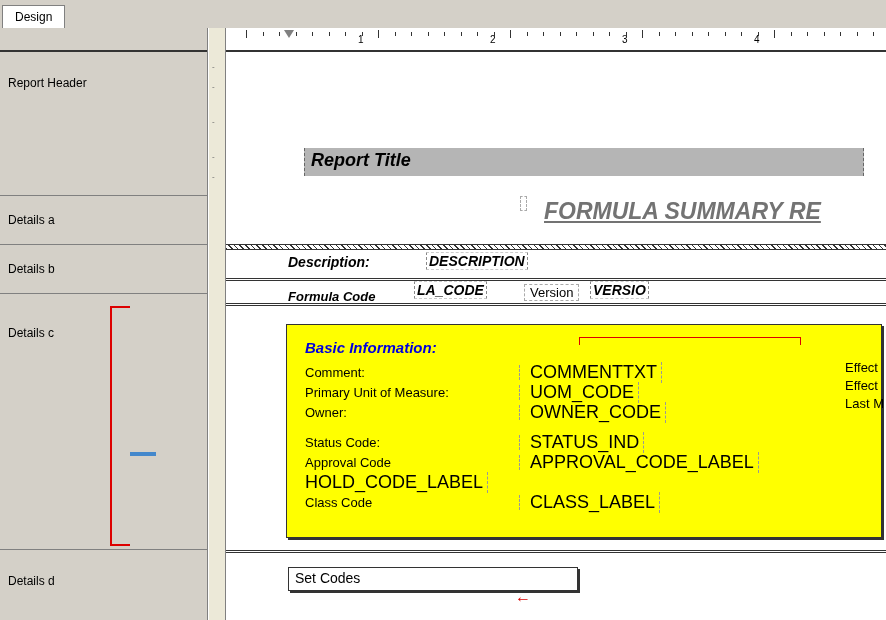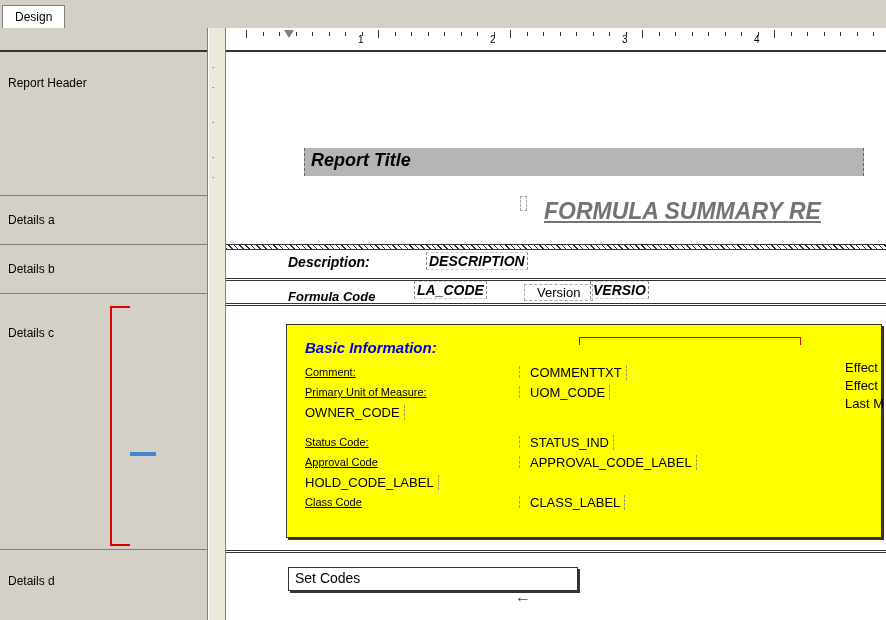--- a/index.html
+++ b/index.html
@@ -38,22 +38,22 @@
     .field-val-plain { font-size: 13px; }
     
     .details-a-block { height: 28px; position: relative; }
     .details-b-block { height: 22px; position: relative; }
     .details-c-block { height: 244px; position: relative; }
     .details-d-block { height: 76px; position: relative; }
     
     .yellow-box { position: absolute; top: 18px; left: 60px; width: 596px; height: 214px; background: #ffff00; border: 1px solid #333; box-shadow: 2px 2px 0 #333; padding: 14px 18px 10px 18px; }
     .yellow-title { font-size: 15px; font-weight: bold; font-style: italic; color: #0000dd; margin-bottom: 6px; }
     .yellow-row { display: flex; height: 20px; align-items: center; }
-    .yellow-lbl { font-size: 11px; width: 215px; border-right: 1px dashed #999; margin-right: 10px; text-decoration: underline; }
-    .yellow-val { font-size: 13px; border-right: 1px dashed #999; padding-right: 4px; }
+    .yellow-lbl { font-size: 13px; width: 215px; border-right: 1px dashed #999; margin-right: 10px; }
+    .yellow-val { font-size: 18px; border-right: 1px dashed #999; padding-right: 4px; }
     .red-bracket-h { position: absolute; border: 1px solid #d00; }
     
     .right-labels { position: absolute; right: 2px; top: 54px; font-size: 13px; }
     .right-labels div { height: 18px; }
     
     .red-bracket-v { position: absolute; left: 110px; width: 20px; border-top: 2px solid #d00; border-bottom: 2px solid #d00; border-left: 2px solid #d00; }
     .blue-dash { position: absolute; left: 130px; width: 26px; height: 4px; background: #4488cc; }
     
     .setcodes-box { position: absolute; top: 14px; left: 62px; width: 290px; height: 24px; border: 1px solid #333; box-shadow: 2px 2px 0 #333; padding: 2px 6px; font-size: 14px; background: #fff; }
     .red-arrow { position: absolute; top: 20px; left: 226px; color: #d00; font-size: 16px; }
@@ -156,38 +156,39 @@
 
     <div class="details-a-block">
       <span class="field-label" style="top:4px;left:62px;text-align:center;">Description:</span>
       <span class="field-val" style="top:2px;left:200px;">DESCRIPTION</span>
     </div>
     <div style="height:3px;border-top:1px solid #333;border-bottom:1px solid #333;"></div>
 
     <div class="details-b-block">
       <span class="field-label" style="top:8px;left:62px;font-size:13px;">Formula Code</span>
       <span class="field-val" style="top:0px;left:188px;">LA_CODE</span>
-      <span class="field-label field-val-plain" style="top:3px;left:298px;font-weight:normal;font-style:normal;border:1px dashed #aaa;padding:0 12px;">Version</span>
+      <span class="field-label field-val-plain" style="top:3px;left:298px;font-weight:normal;font-style:normal;border:1px dashed #aaa;padding:0 5px;">Version</span>
       <span class="field-val" style="top:0px;left:364px;">VERSIO</span>
     </div>
     <div style="height:3px;border-top:1px solid #333;border-bottom:1px solid #333;"></div>
 
     <div class="details-c-block">
       <div class="yellow-box">
         <div class="yellow-title">Basic Information:</div>
         <div class="red-bracket-h" style="top:12px;left:292px;width:222px;height:8px;border-bottom:none;"></div>
         <div class="yellow-row">
             <span class="yellow-lbl">Comment:</span>
             <span class="yellow-val">COMMENTTXT</span>
           </div>
         <div class="yellow-row">
             <span class="yellow-lbl">Primary Unit of Measure:</span>
             <span class="yellow-val">UOM_CODE</span>
           </div>
         <div class="yellow-row">
+            <span class="yellow-lbl">Owner:</span>
             <span class="yellow-val">OWNER_CODE</span>
           </div>
         <div style="height:10px;"></div>
         <div class="yellow-row">
             <span class="yellow-lbl">Status Code:</span>
             <span class="yellow-val">STATUS_IND</span>
           </div>
         <div class="yellow-row">
             <span class="yellow-lbl">Approval Code</span>
             <span class="yellow-val">APPROVAL_CODE_LABEL</span>

